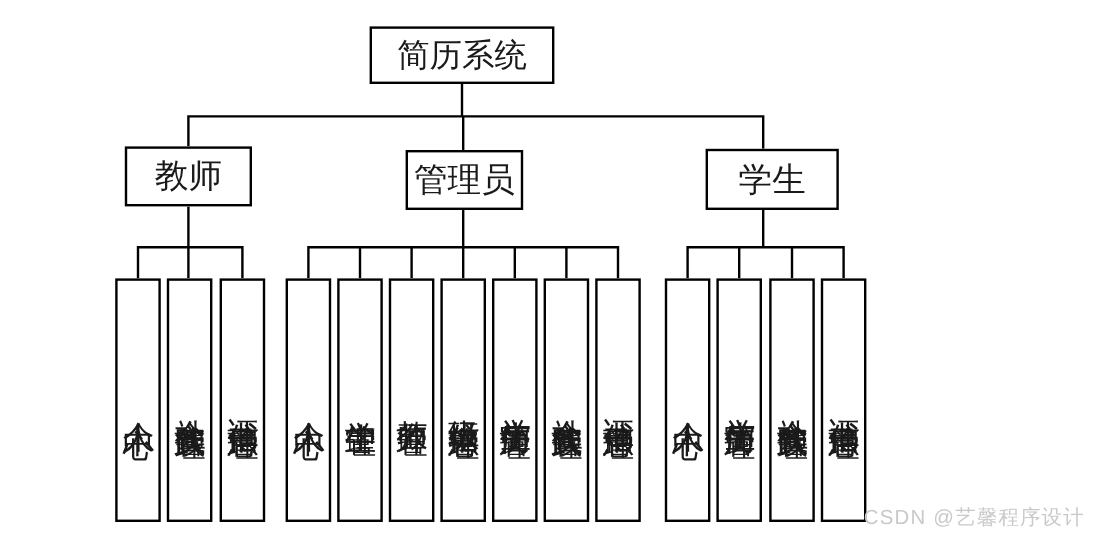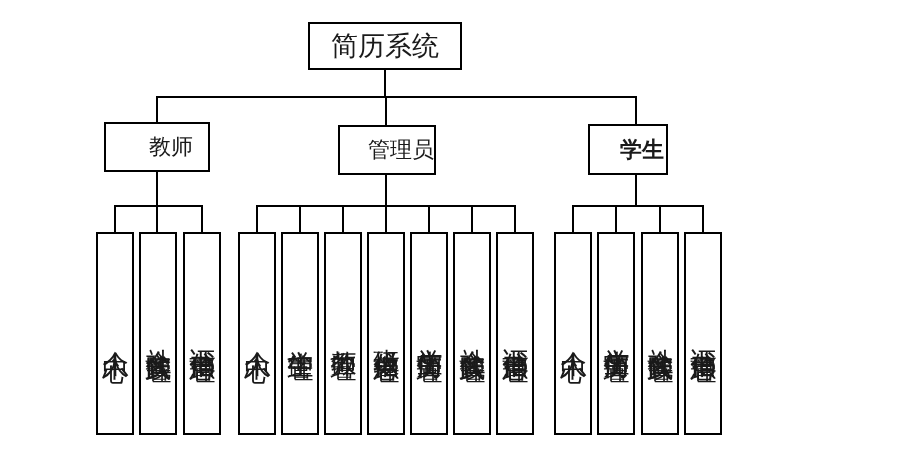--- a/index.html
+++ b/index.html
@@ -21,24 +21,24 @@
   .connectors{position:absolute;left:0;top:0;width:911px;height:449px;}
   .connectors path{stroke:var(--line);stroke-width:2;fill:none;}
   .node{
     position:absolute;
     background:var(--bg);
     border:2px solid var(--line);
     display:flex;align-items:center;justify-content:center;
     text-align:center;
   }
   .node-root{left:308px;top:22px;width:154px;height:48px;font-size:27px;}
-  .node-l2{height:50px;font-size:22px;padding-left:28px;}
+  .node-l2{height:50px;font-size:28px;}
   .node-teacher{left:104px;top:122px;width:106px;}
   .node-admin{left:338px;top:125px;width:98px;}
-  .node-student{left:588px;top:124px;width:80px;height:51px;font-weight:bold;}
+  .node-student{left:588px;top:124px;width:111px;height:51px;}
   .leaf{
     top:232px;width:38px;height:203px;
     font-size:26px;
   }
   .vtext{
     writing-mode:vertical-rl;
     text-orientation:upright;
     letter-spacing:2px;
     line-height:1;
     white-space:nowrap;
@@ -134,14 +134,15 @@
   <div class="node leaf" style="left:597px">
     <span class="vtext">学生简历管理</span>
   </div>
   <div class="node leaf" style="left:641px">
     <span class="vtext">社会实践管理</span>
   </div>
   <div class="node leaf" style="left:684px">
     <span class="vtext">证书信息管理</span>
   </div>
 
+  <div class="watermark">CSDN @艺馨程序设计</div>
 
 </div>
 
 </body></html>

